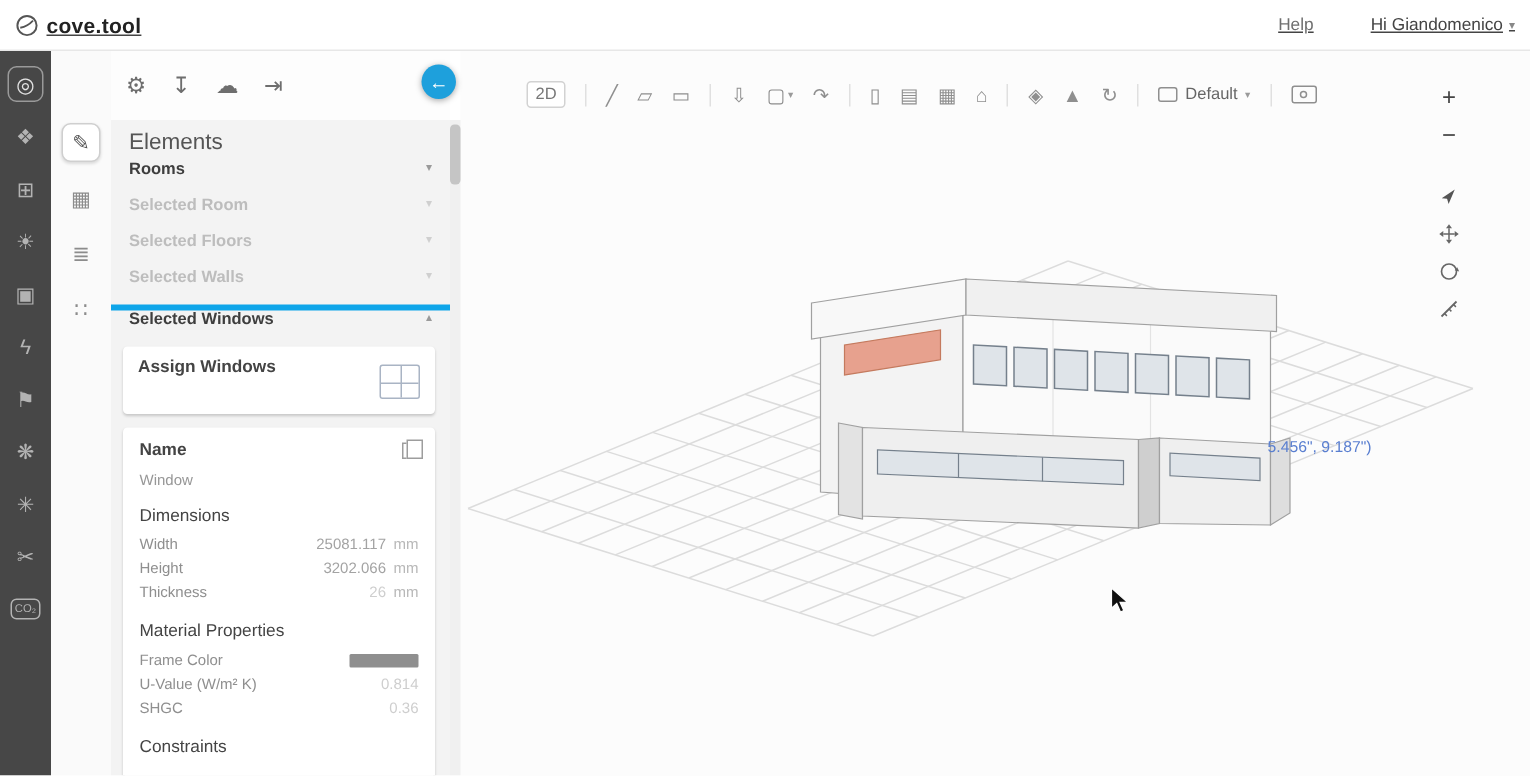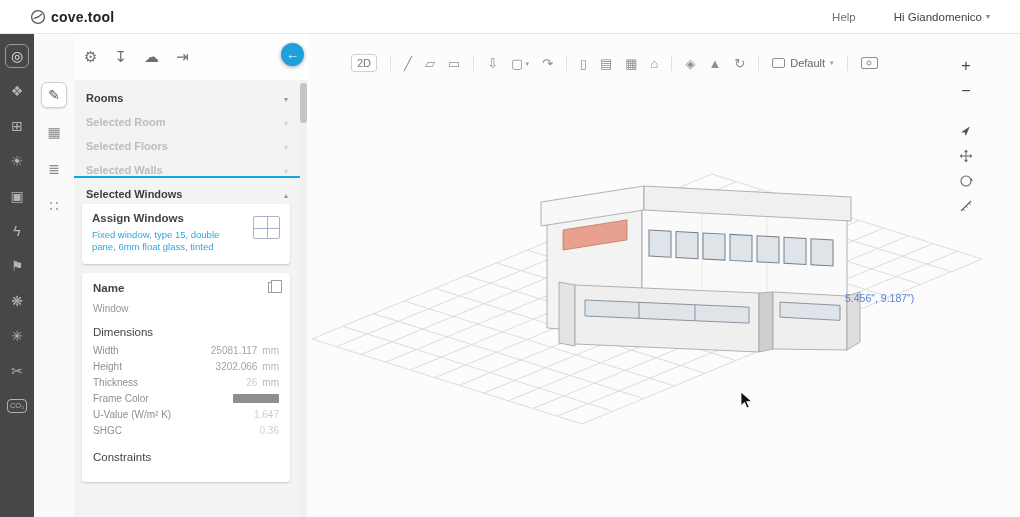--- a/index.html
+++ b/index.html
@@ -1,20 +1,20 @@
 <!DOCTYPE html>
 <html><head>
 <meta charset="utf-8">
 <style>
   * { box-sizing: border-box; margin: 0; padding: 0; }
   html,body { width:1020px; height:517px; overflow:hidden; }
   body { font-family:"Liberation Sans","DejaVu Sans",sans-serif; background:#fff; color:#444; }
 
   
-  .topbar { height:34px; background:#fff; border-bottom:1px solid #e7e7e7; display:flex; align-items:center; padding:0 30px; }
+  .topbar { height:34px; background:#fff; border-bottom:1px solid #e7e7e7; display:flex; align-items:center; padding:0 10px;text-decoration:underline; }
   .logo { display:flex; align-items:center; gap:5px; font-size:14px; color:#222; font-weight:600; letter-spacing:.2px; cursor:pointer; }
   .nav { display:flex; align-items:center; gap:26px; margin-left:36px; }
   .nav a { font-size:11.5px; color:#6f6f6f; cursor:pointer; text-decoration:none; }
   .nav a.current { color:#333; }
   .topbar-right { margin-left:auto; display:flex; align-items:center; gap:38px; }
   .topbar-right a { font-size:11.5px; color:#6f6f6f; cursor:pointer; text-decoration:none; }
   .topbar-right .user { color:#444; display:flex; align-items:center; gap:4px; }
   .caret { font-size:8px; color:#888; }
 
   
@@ -35,25 +35,25 @@
   .trail-item.selected { background:#fff; border:1px solid #cfcfcf; box-shadow:0 1px 2px rgba(0,0,0,.12); }
   .trail-item.selected .ri { color:#555; }
 
   
   .panel { width:226px; background:#f3f3f3; position:relative; flex:none; overflow:visible; }
   .panel-inner { height:100%; overflow:hidden; }
   .panel-toolbar { height:46px; background:#fdfdfd; display:flex; align-items:center; gap:17px; padding-left:10px; }
   .panel-toolbar .pti { font-size:15px; color:#6e6e6e; cursor:pointer; }
   .collapse-btn { position:absolute; top:9px; right:-4px; width:23px; height:23px; border-radius:50%; border:none; color:#fff; font-size:13px; line-height:23px; text-align:center; box-shadow:0 1px 4px rgba(0,0,0,.35); cursor:pointer; z-index:6; }
   .panel-title { font-size:15px; font-weight:400; color:#555; padding:6px 12px 4px; }
-  .acc-row { height:24px; display:flex; align-items:flex-end; justify-content:space-between; padding:0 12px; font-size:11px; font-weight:bold; color:#3e3e3e; cursor:pointer; }
+  .acc-row { height:24px; display:flex; align-items:flex-start; justify-content:space-between; padding:0 12px; font-size:11px; font-weight:bold; color:#3e3e3e; cursor:pointer; }
   .acc-row.disabled { color:#bdbdbd; }
   .acc-row .acc-chevron { font-size:8px; color:#9a9a9a; }
   .acc-row.disabled .acc-chevron { color:#cfcfcf; }
-  .acc-row.active { border-top:2px solid #0ea5e9; }
+  .acc-row.active { border-top:4px solid #0ea5e9; }
 
   .card { background:#fff; border-radius:3px; box-shadow:0 1px 2px rgba(0,0,0,.18); margin:4px 10px 0 8px; }
   .assign-card { display:flex; justify-content:space-between; align-items:flex-start; padding:8px 10px 10px; }
   .card-title { font-size:11.5px; font-weight:bold; color:#444; }
   .assign-desc { margin-top:5px; font-size:9.5px; line-height:1.3; color:#2aa9df; max-width:150px; cursor:pointer; }
   .win-icon { width:27px; height:23px; border:1.5px solid #a9b4c4; border-radius:2px; position:relative; margin-top:4px; flex:none; cursor:pointer; }
   .win-icon::before { content:""; position:absolute; left:50%; top:0; width:1.5px; height:100%; background:#a9b4c4; }
   .win-icon::after { content:""; position:absolute; top:50%; left:0; height:1.5px; width:100%; background:#a9b4c4; }
 
   .props-card { margin-top:9px; padding:9px 11px 14px; }
@@ -173,20 +173,21 @@
   <section class="panel">
     <button class="collapse-btn" style="background: rgb(30, 160, 220);">←</button>
     <div class="panel-inner">
       <div class="panel-toolbar">
         <span class="pti">⚙</span>
         <span class="pti">↧</span>
         <span class="pti">☁</span>
         <span class="pti">⇥</span>
       </div>
 
+      <h2 class="panel-title">Elements</h2>
 
       <div class="acc-row">
         <span>Rooms</span>
         <span class="acc-chevron">▾</span>
       </div>
       <div class="acc-row disabled">
         <span>Selected Room</span>
         <span class="acc-chevron">▾</span>
       </div>
       <div class="acc-row disabled">
@@ -198,21 +199,20 @@
         <span class="acc-chevron">▾</span>
       </div>
       <div class="acc-row active">
         <span>Selected Windows</span>
         <span class="acc-chevron">▴</span>
       </div>
 
       <div class="card assign-card">
         <div>
           <div class="card-title">Assign Windows</div>
-          <div class="assign-desc">Fixed window, type 15, double pane, 6mm float glass, tinted</div>
         </div>
         <span class="win-icon"></span>
       </div>
 
       <div class="card props-card">
         <div class="prop-head">
           <span class="card-title">Name</span>
           <span class="copy-icon"></span>
         </div>
         <div class="prop-sub">Window</div>
@@ -233,28 +233,29 @@
             </span>
         </div>
         <div class="prow">
           <span class="plabel">Thickness</span>
           <span class="pval">
               <span class="num muted">26</span>
               <span class="unit">mm</span>
             </span>
         </div>
 
+        <div class="sec-title">Material Properties</div>
         <div class="prow">
           <span class="plabel">Frame Color</span>
           <span class="swatch" style="background: rgb(143, 143, 143);"></span>
         </div>
         <div class="prow">
           <span class="plabel">U-Value (W/m² K)</span>
           <span class="pval">
-              <span class="num muted">1.647</span>
+              <span class="num muted">0.814</span>
             </span>
         </div>
         <div class="prow">
           <span class="plabel">SHGC</span>
           <span class="pval">
               <span class="num muted">0.36</span>
             </span>
         </div>
 
         <div class="sec-title">Constraints</div>

